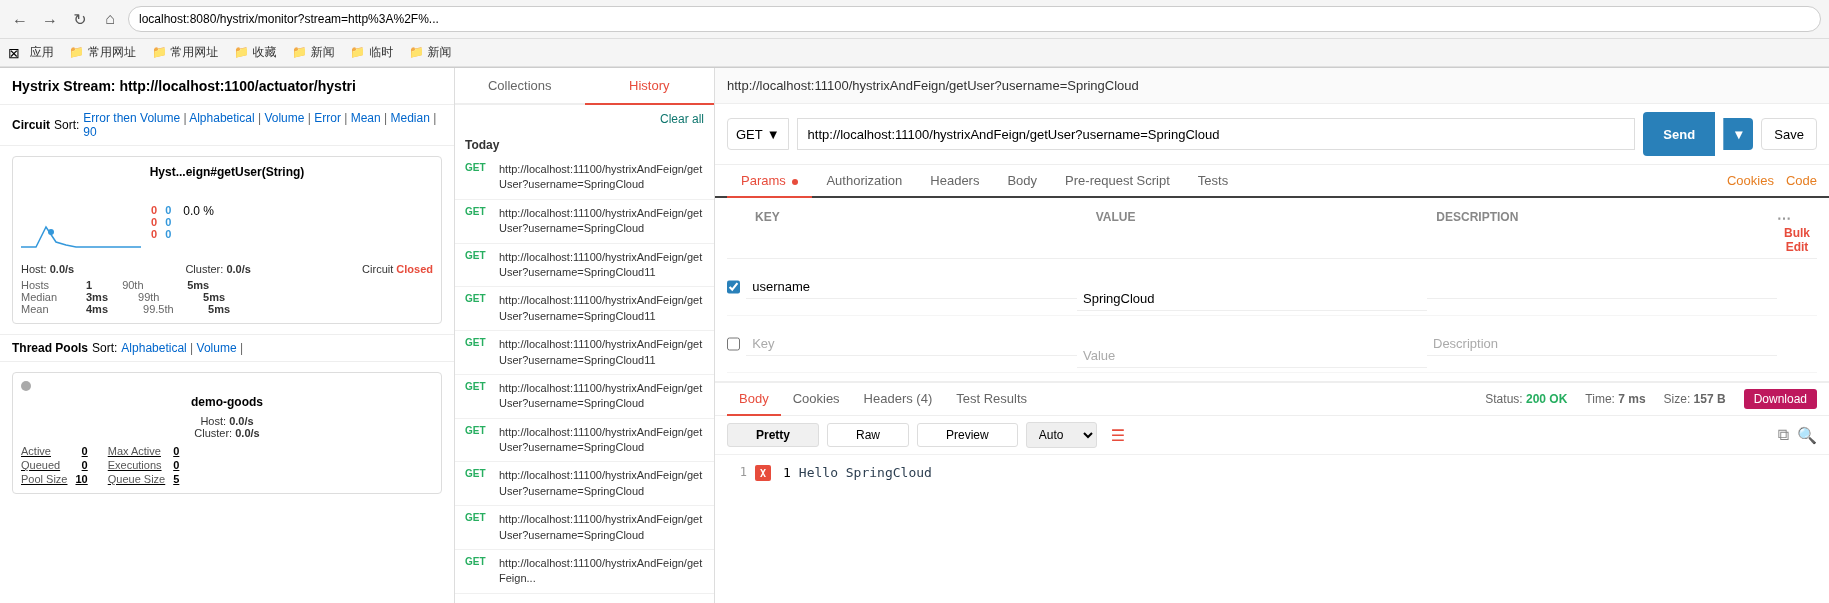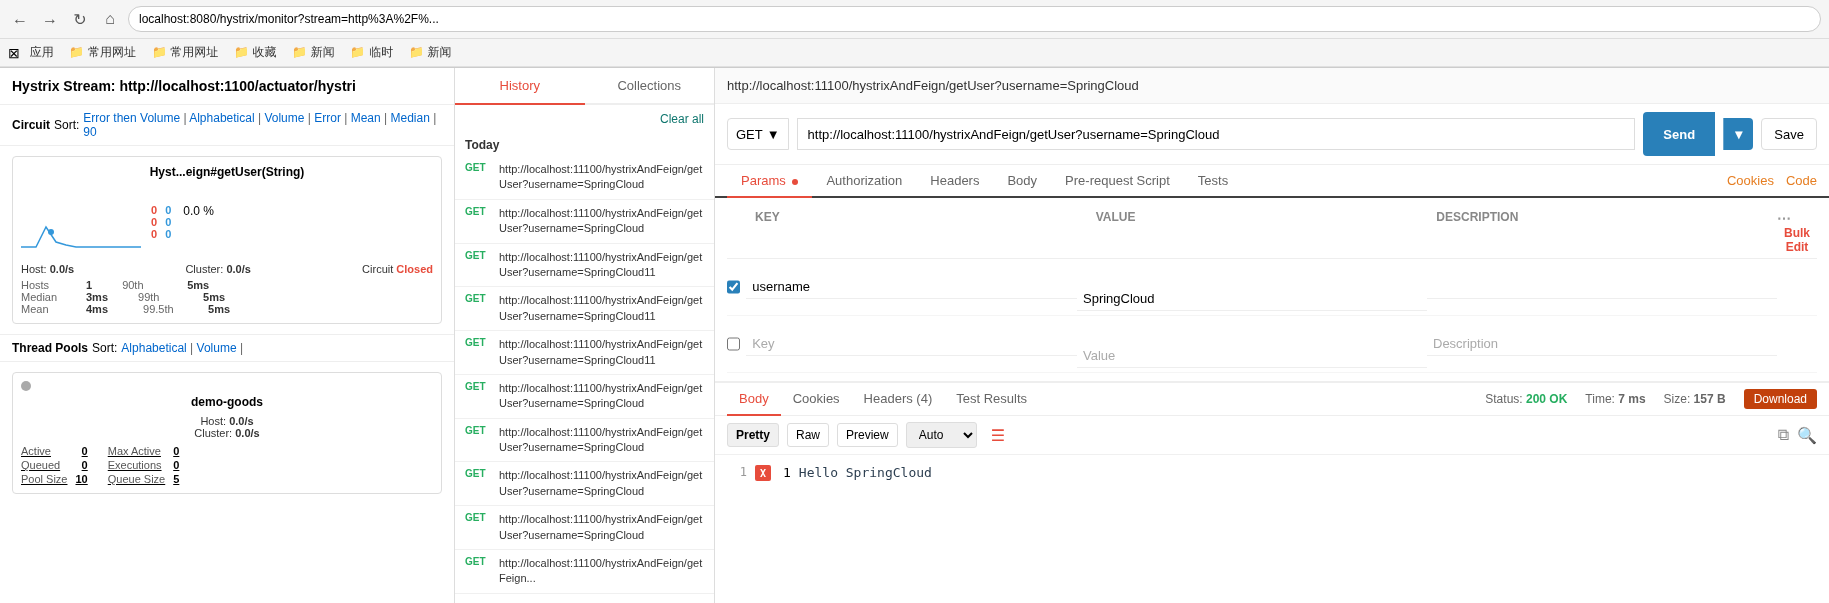--- a/index.html
+++ b/index.html
@@ -93,23 +93,23 @@
     .bulk-edit-btn { color: #e74c3c; background: none; border: none; cursor: pointer; font-size: 12px; font-weight: bold; }
 
     
     .response-area { flex: 1; display: flex; flex-direction: column; border-top: 2px solid #eee; overflow: hidden; }
     .response-tabs-bar { display: flex; align-items: center; padding: 0 12px; border-bottom: 1px solid #eee; }
     .resp-tab { padding: 8px 12px; cursor: pointer; font-size: 13px; color: #666; border-bottom: 2px solid transparent; margin-bottom: -1px; }
     .resp-tab.active { color: #e74c3c; border-bottom: 2px solid #e74c3c; }
     .resp-status { margin-left: auto; display: flex; align-items: center; gap: 18px; font-size: 12px; color: #666; }
     .status-ok { color: #27ae60; font-weight: bold; }
     .status-val { font-weight: bold; }
-    .download-btn { background: #c2410c; color: white; border: none; border-radius: 3px; padding: 3px 10px; cursor: pointer; font-size: 12px; }
+    .download-btn { background: #be185d; color: white; border: none; border-radius: 3px; padding: 3px 10px; cursor: pointer; font-size: 12px; }
     .response-toolbar { display: flex; align-items: center; padding: 6px 12px; gap: 8px; border-bottom: 1px solid #f0f0f0; }
-    .format-btn { padding: 4px 8px; border: 1px solid #ddd; border-radius: 3px; background: white; cursor: pointer; font-size: 12px; }
+    .format-btn { padding: 4px 28px; border: 1px solid #ddd; border-radius: 3px; background: white; cursor: pointer; font-size: 12px; }
     .format-btn.active { background: #f0f0f0; font-weight: bold; }
     .format-select { padding: 4px 8px; border: 1px solid #ddd; border-radius: 3px; font-size: 12px; cursor: pointer; }
     .resp-actions { margin-left: auto; display: flex; gap: 8px; }
     .resp-icon-btn { background: none; border: none; cursor: pointer; color: #888; font-size: 16px; }
     .response-content { flex: 1; overflow-y: auto; padding: 8px 12px; font-family: monospace; font-size: 13px; }
     .code-line { display: flex; align-items: flex-start; gap: 8px; padding: 2px 0; }
     .line-num { color: #999; min-width: 20px; text-align: right; font-size: 12px; }
     .code-badge { display: inline-flex; align-items: center; justify-content: center; width: 16px; height: 16px; background: #e74c3c; color: white; border-radius: 2px; font-size: 10px; font-weight: bold; }
     .code-text { color: #2c3e50; }
 
@@ -254,22 +254,22 @@
               <span class="pool-label">Queue Size</span>
               <span class="pool-val" style="margin-left:8px;">5</span>
             </div>
         </div>
       </div>
     </div>
   </div>
 
   <div class="history-panel">
     <div class="history-tabs">
+      <div class="history-tab">Collections</div>
       <div class="history-tab active">History</div>
-      <div class="history-tab">Collections</div>
     </div>
     <div class="history-clear">
       <button class="clear-all-btn">Clear all</button>
     </div>
     <div class="history-section-label">Today</div>
     <div class="history-list">
       <div class="history-item">
         <span class="method-badge">GET</span>
         <span class="history-url">http://localhost:11100/hystrixAndFeign/getUser?username=SpringCloud</span>
       </div>

